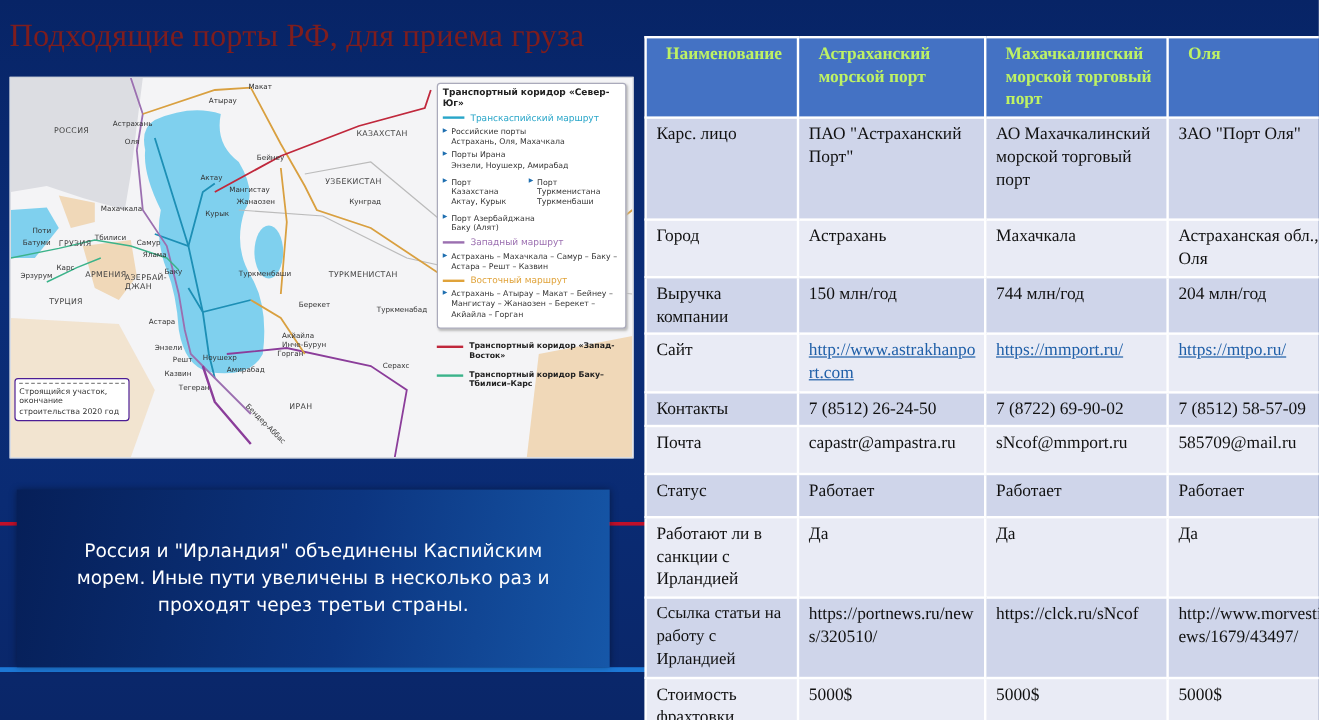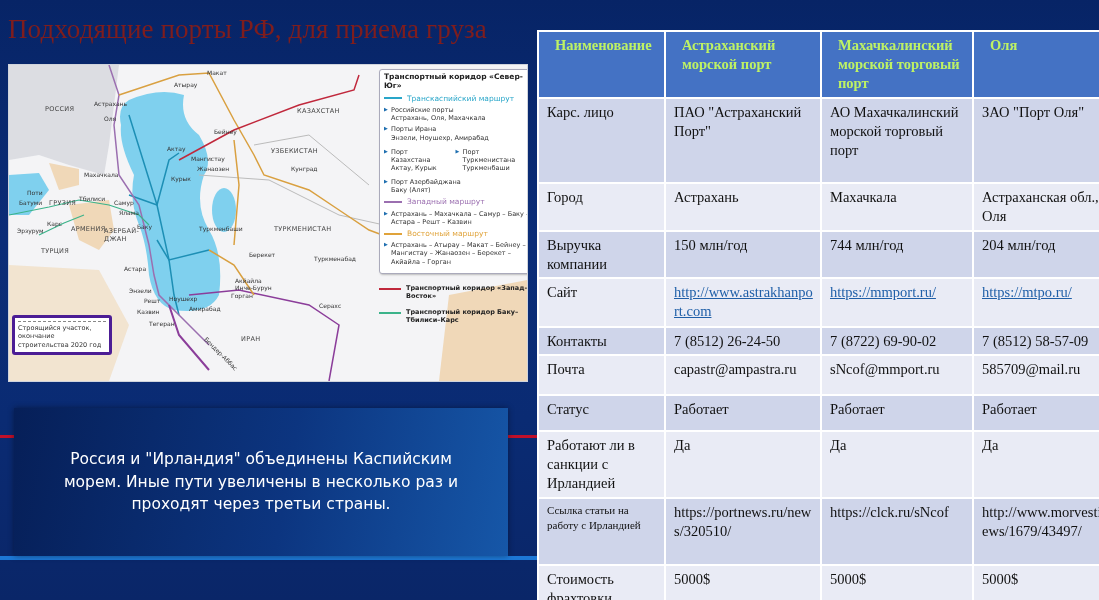--- a/index.html
+++ b/index.html
@@ -4,44 +4,44 @@
 <style>
   html,body{margin:0;padding:0;}
   body{width:1099px;height:600px;overflow:hidden;position:relative;
     background:linear-gradient(180deg,#072466 0%,#0b2d78 40%,#0a2b73 70%,#0a2668 100%);
     font-family:"Liberation Serif",serif;}
   .title{position:absolute;left:8px;top:14px;color:#7f1d1d;font-size:27px;font-family:"Liberation Serif",serif;letter-spacing:0.1px;white-space:nowrap;}
   .stripe-red{position:absolute;left:0;top:435px;width:540px;height:3px;background:#c0102a;}
   .stripe-blue{position:absolute;left:0;top:556px;width:540px;height:4px;background:#1d78d6;}
   .map{position:absolute;left:8px;top:64px;width:518px;height:316px;background:#fff;border:1px solid #d0d4dc;overflow:hidden;}
   .map svg{position:absolute;left:0;top:0;}
-  .legend{position:absolute;left:370px;top:4px;width:158px;font-family:"DejaVu Sans",sans-serif;font-size:6.5px;color:#333;line-height:1.25;}
+  .legend{position:absolute;left:355px;top:4px;width:158px;font-family:"DejaVu Sans",sans-serif;font-size:6.5px;color:#333;line-height:1.25;}
   .legend-box{border:1px solid #aab;border-radius:3px;padding:2px 4px 4px 4px;background:#fff;box-shadow:1px 1px 2px #bbb;}
   .legend .lg-title{font-weight:bold;font-size:7.5px;color:#222;margin-bottom:3px;}
   .legend .route{display:flex;align-items:center;gap:5px;margin:3px 0;font-size:7.5px;text-align:center;}
   .legend .route .ln{width:18px;height:2px;display:inline-block;}
   .legend .item{margin:3px 0 3px 0;padding-left:7px;position:relative;}
   .legend .item:before{content:"▶";position:absolute;left:0;top:0;font-size:5px;color:#1f6fb0;}
   .legend .two{display:flex;gap:8px;}
   .legend .corr{display:flex;align-items:flex-start;gap:5px;margin-top:10px;font-weight:bold;font-size:6.5px;color:#222;}
   .legend .corr .ln{width:22px;height:2px;margin-top:4px;flex:none;}
   .map-lbl{position:absolute;font-family:"DejaVu Sans",sans-serif;font-size:6px;color:#333;white-space:nowrap;}
   .map-country{position:absolute;font-family:"DejaVu Sans",sans-serif;font-size:6.5px;color:#444;letter-spacing:0.3px;}
-  .construct{position:absolute;left:3px;top:250px;width:88px;border:3px solid #4c1d95;border-radius:3px;background:#fff;font-family:"DejaVu Sans",sans-serif;font-size:6.5px;color:#333;padding:6px 3px 3px 3px;line-height:1.3;}
+  .construct{position:absolute;left:3px;top:250px;width:88px;border:1px solid #4c1d95;border-radius:3px;background:#fff;font-family:"DejaVu Sans",sans-serif;font-size:6.5px;color:#333;padding:6px 3px 3px 3px;line-height:1.3;}
   .construct:before{content:"";position:absolute;left:3px;right:3px;top:3px;border-top:1px dashed #888;}
   .callout{position:absolute;left:14px;top:408px;width:494px;height:148px;
     background:linear-gradient(100deg,#061f58 0%,#0c3580 55%,#1657a8 100%);
     box-shadow:0 0 6px rgba(0,0,0,0.4);display:flex;align-items:center;justify-content:center;}
   .callout p{margin:0;color:#fff;font-family:"DejaVu Sans",sans-serif;font-size:15.5px;text-align:center;line-height:1.45;padding:0 30px;}
   table.ports{position:absolute;left:537px;top:30px;border-collapse:collapse;table-layout:fixed;width:600px;font-family:"Liberation Serif",serif;font-size:14.5px;color:#111;}
   table.ports th,table.ports td{border:2px solid #fff;vertical-align:top;text-align:left;padding:4px 7px 3px 8px;line-height:1.3;}
   table.ports th{background:#4472c4;color:#bef264;font-weight:bold;font-size:14.5px;padding-left:16px;}
   table.ports tr.odd td{background:#cfd5ea;}
   table.ports tr.even td{background:#e9ebf5;}
-  table.ports td.small{font-size:11px;line-height:1.35;}
+  table.ports td.small{font-size:14px;line-height:1.35;}
   table.ports a{color:#1f5fa8;text-decoration:underline;}
 </style>
 </head>
 <body>
 
 <div class="title">Подходящие порты РФ, для приема груза</div>
 
 <div class="stripe-red"></div>
 <div class="stripe-blue"></div>
 

